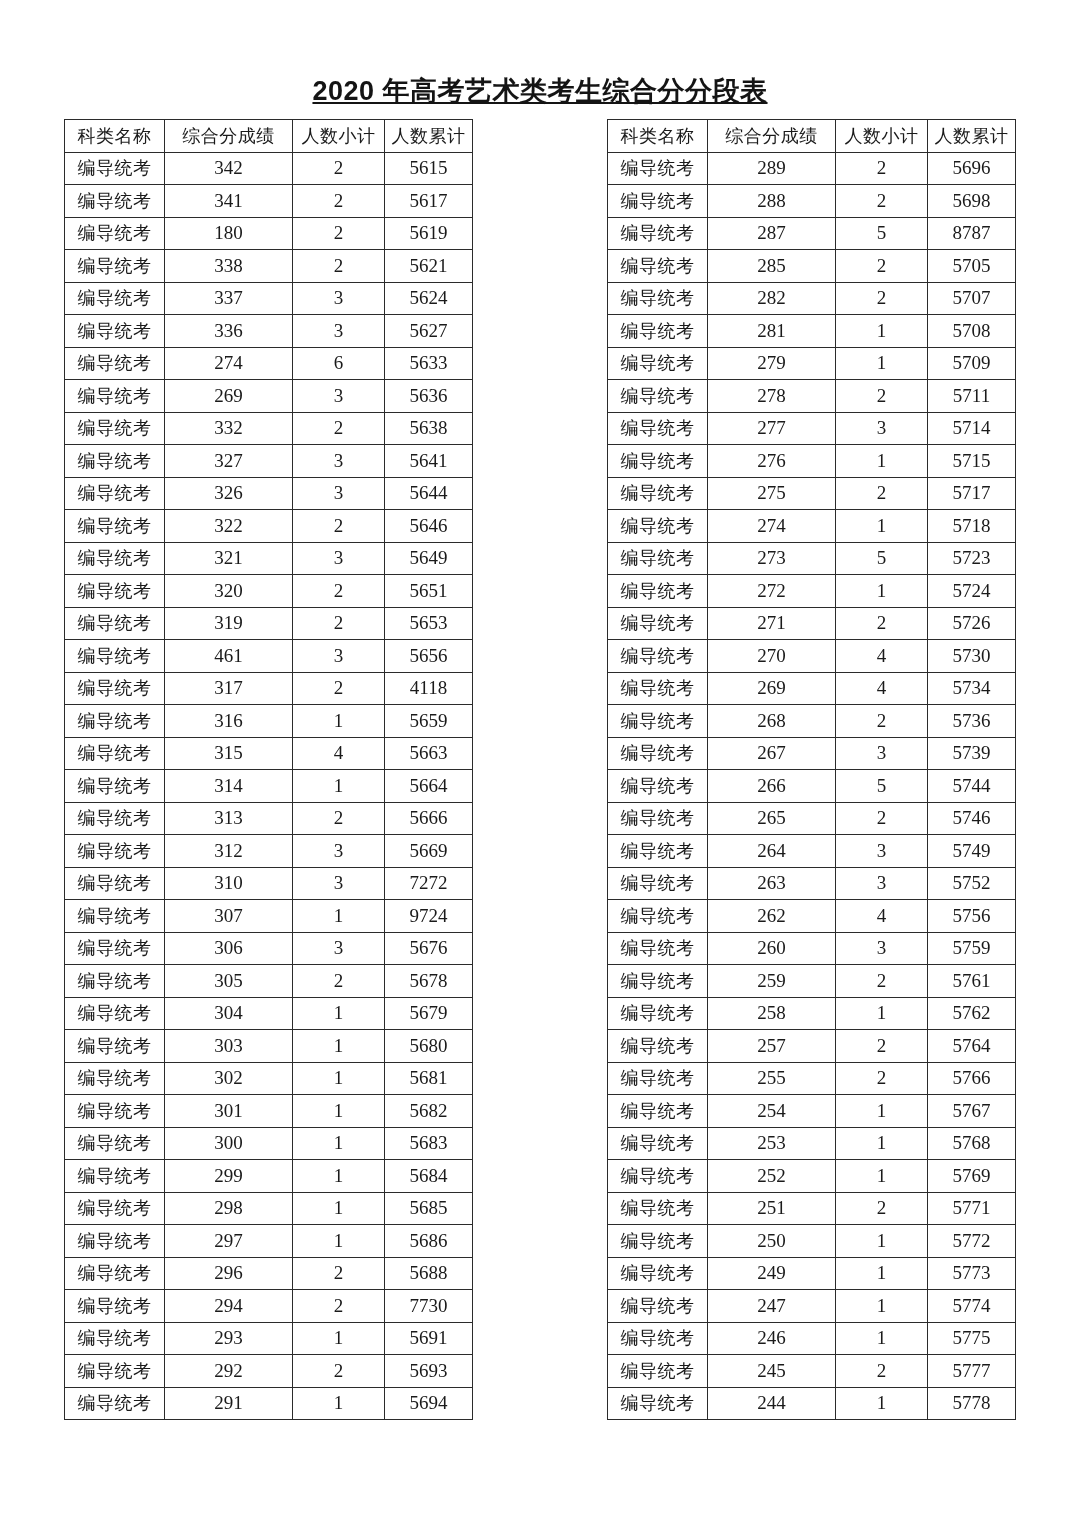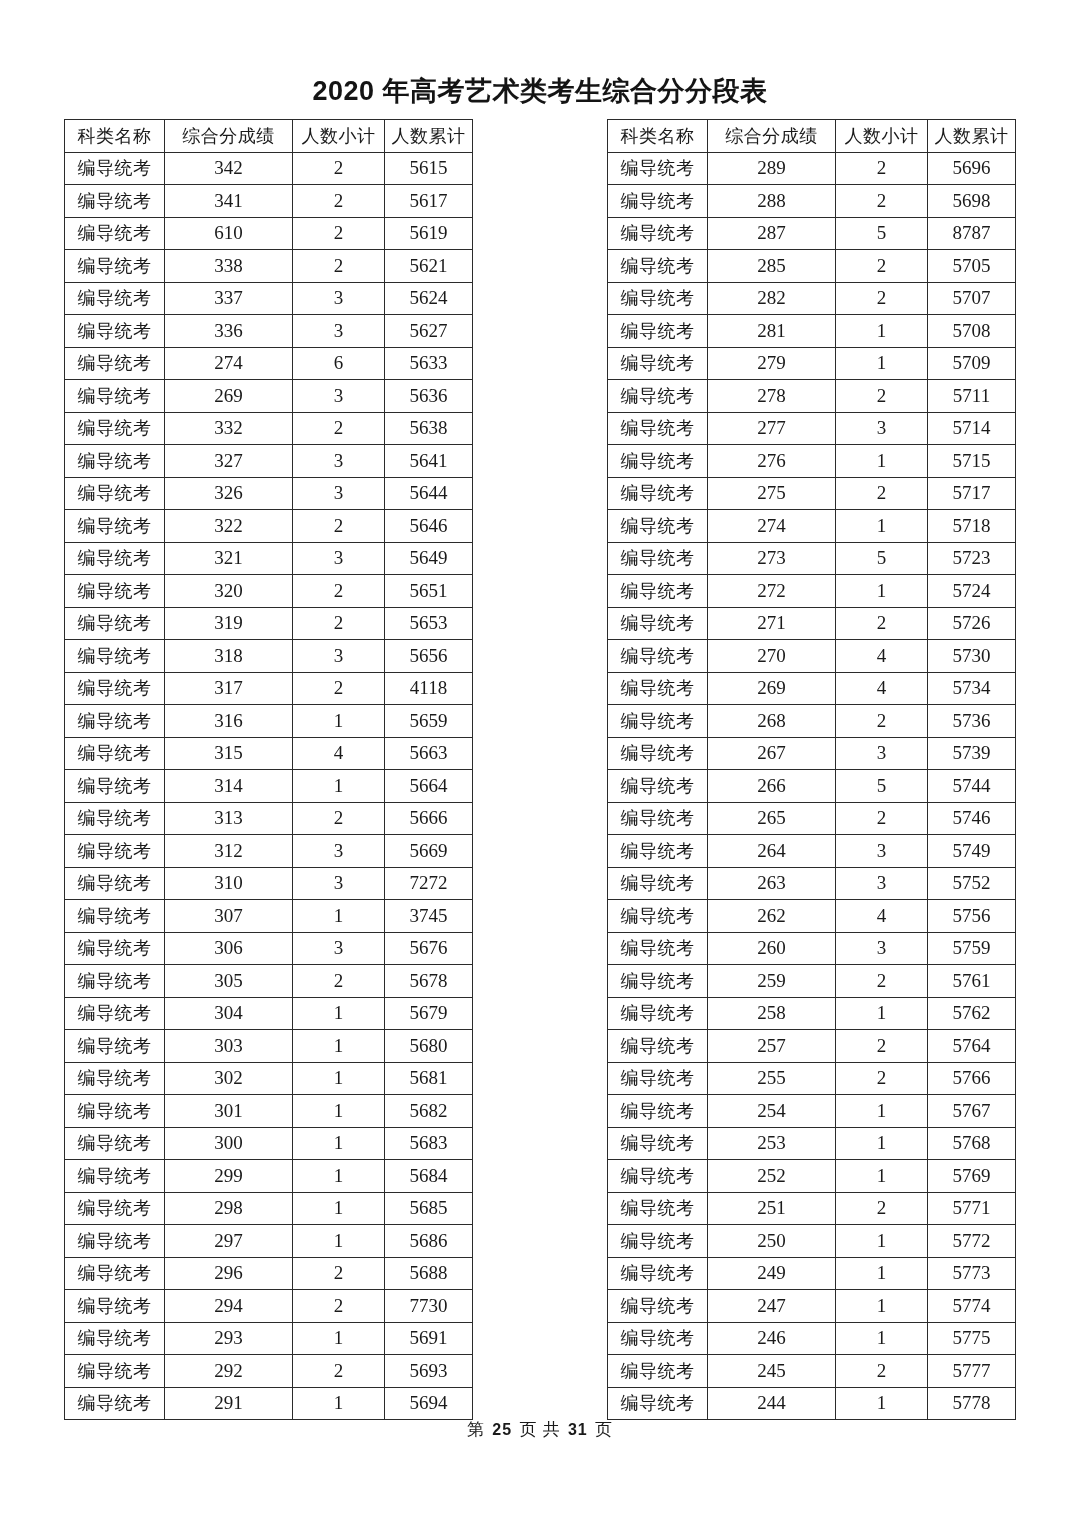--- a/index.html
+++ b/index.html
@@ -28,20 +28,21 @@
     top: 74px;
     left: 0;
     width: 1080px;
     text-align: center;
     font-family: "Liberation Sans", "DejaVu Sans", sans-serif;
     font-weight: bold;
     font-size: 27px;
     line-height: 34px;
     letter-spacing: 0.5px;
     color: #141414;
+    text-decoration: underline;
   }
 
   .tables-area {
     position: absolute;
     top: 119px;
     left: 64px;
     width: 952px;
     display: flex;
     flex-direction: row;
     justify-content: space-between;
@@ -139,21 +140,21 @@
             <td class="cell-num">5615</td>
           </tr>
           <tr>
             <td class="cell-name">编导统考</td>
             <td class="cell-num">341</td>
             <td class="cell-num">2</td>
             <td class="cell-num">5617</td>
           </tr>
           <tr>
             <td class="cell-name">编导统考</td>
-            <td class="cell-num">610</td>
+            <td class="cell-num">180</td>
             <td class="cell-num">2</td>
             <td class="cell-num">5619</td>
           </tr>
           <tr>
             <td class="cell-name">编导统考</td>
             <td class="cell-num">338</td>
             <td class="cell-num">2</td>
             <td class="cell-num">5621</td>
           </tr>
           <tr>
@@ -217,21 +218,21 @@
             <td class="cell-num">5651</td>
           </tr>
           <tr>
             <td class="cell-name">编导统考</td>
             <td class="cell-num">319</td>
             <td class="cell-num">2</td>
             <td class="cell-num">5653</td>
           </tr>
           <tr>
             <td class="cell-name">编导统考</td>
-            <td class="cell-num">318</td>
+            <td class="cell-num">461</td>
             <td class="cell-num">3</td>
             <td class="cell-num">5656</td>
           </tr>
           <tr>
             <td class="cell-name">编导统考</td>
             <td class="cell-num">317</td>
             <td class="cell-num">2</td>
             <td class="cell-num">4118</td>
           </tr>
           <tr>
@@ -267,21 +268,21 @@
           <tr>
             <td class="cell-name">编导统考</td>
             <td class="cell-num">310</td>
             <td class="cell-num">3</td>
             <td class="cell-num">7272</td>
           </tr>
           <tr>
             <td class="cell-name">编导统考</td>
             <td class="cell-num">307</td>
             <td class="cell-num">1</td>
-            <td class="cell-num">3745</td>
+            <td class="cell-num">9724</td>
           </tr>
           <tr>
             <td class="cell-name">编导统考</td>
             <td class="cell-num">306</td>
             <td class="cell-num">3</td>
             <td class="cell-num">5676</td>
           </tr>
           <tr>
             <td class="cell-name">编导统考</td>
             <td class="cell-num">305</td>
@@ -617,21 +618,14 @@
             <td class="cell-name">编导统考</td>
             <td class="cell-num">244</td>
             <td class="cell-num">1</td>
             <td class="cell-num">5778</td>
           </tr>
         </tbody>
     </table>
 
   </div>
 
-  <div class="page-footer">
-    <span>第</span>
-    <span class="pnum">25</span>
-    <span>页 共</span>
-    <span class="pnum">31</span>
-    <span>页</span>
-  </div>
 
 </div>
 
 </body></html>

